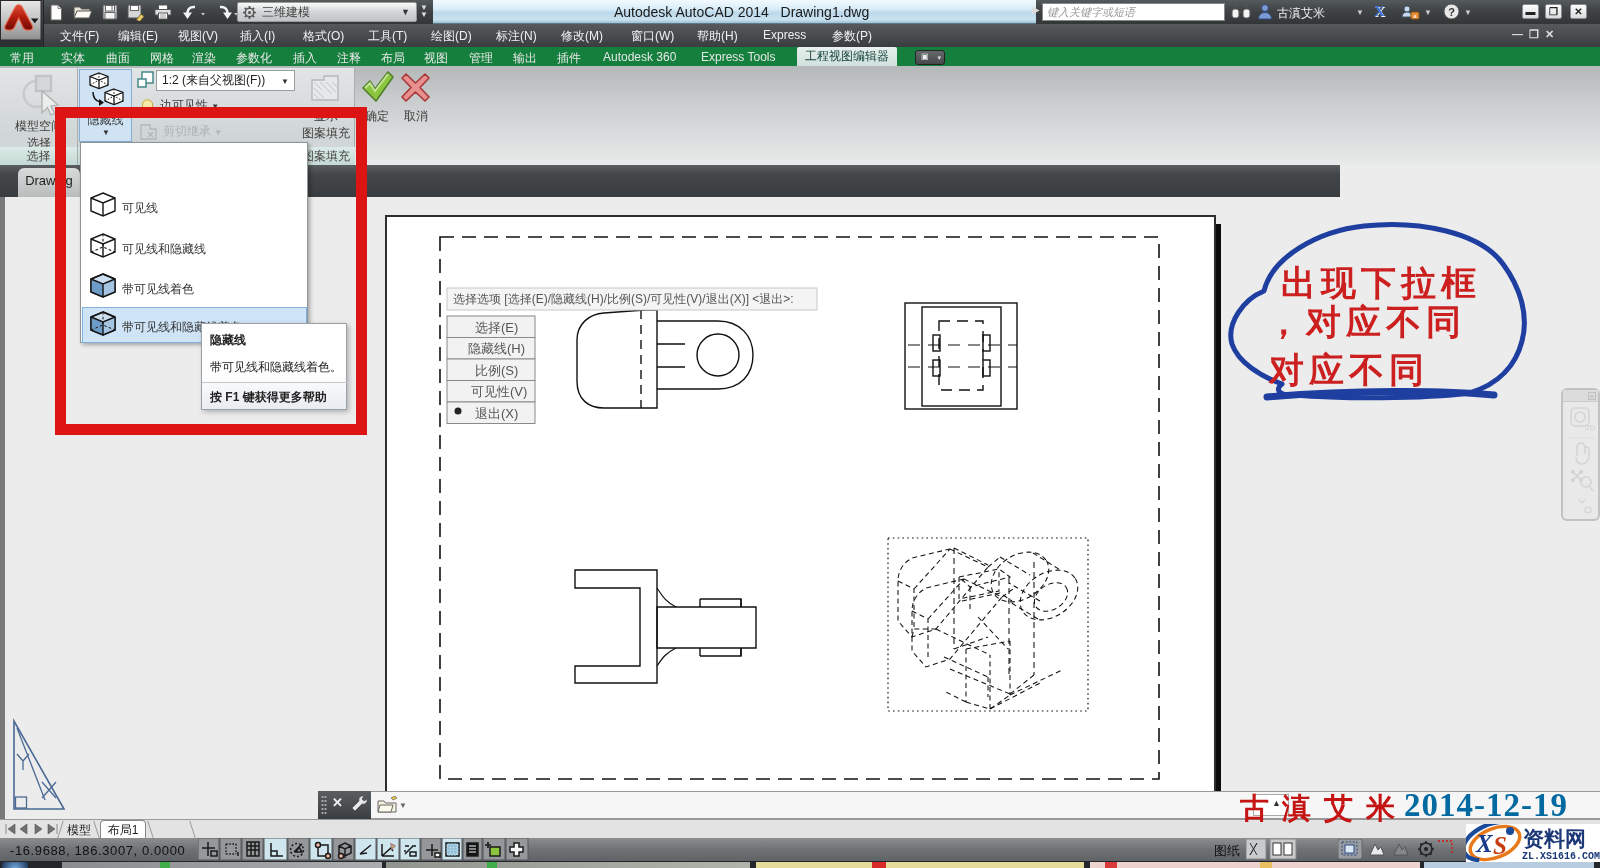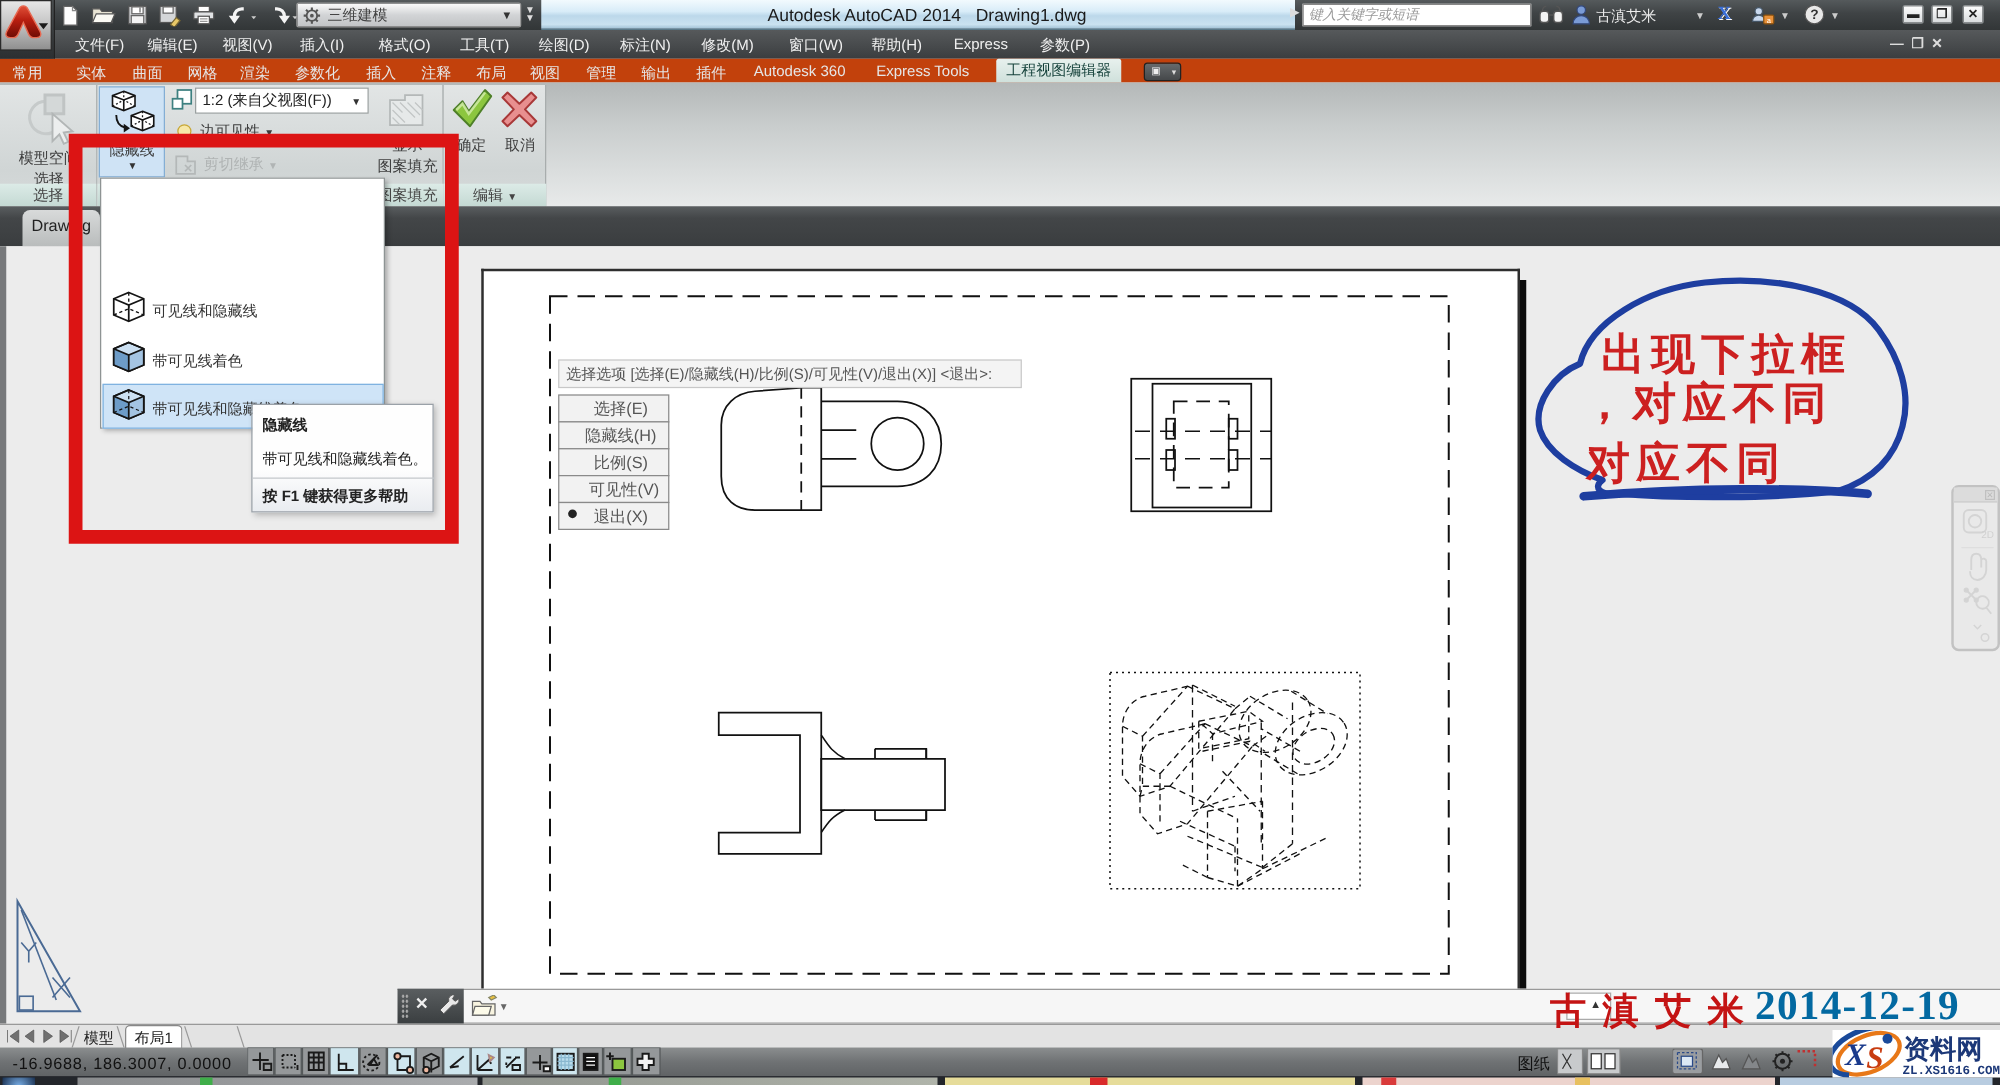--- a/index.html
+++ b/index.html
@@ -19,40 +19,40 @@
   #searchbox { left:1042px; top:3px; width:183px; height:18px; background:#fff;
     border:1px solid #888; color:#999; font-style:italic; font-size:11px; line-height:16px; padding-left:4px;}
   .winbtn { top:4px; width:17px; height:15px; background:linear-gradient(180deg,#fdfdfd,#d8dbdd);
     border:1px solid #8a8e90; border-radius:2px; color:#222; font-size:10px; line-height:13px;
     text-align:center; font-weight:bold;}
   
   #menubar { left:0; top:24px; width:1600px; height:23px;
     background:linear-gradient(180deg,#56595b,#46494b 60%,#3a3d3f); color:#f0f0f0; font-size:12px; }
   #menubar .mi { position:absolute; top:4px; }
   
-  #tabrow { left:0; top:47px; width:1600px; height:19px; background:#c2410c;
+  #tabrow { left:0; top:47px; width:1600px; height:19px; background:#15803d;
     color:#e6e6e6; font-size:12px; border-bottom:0px;padding-left:11px; }
   #tabrow .rt { position:absolute; top:3px; }
   #activetab { position:absolute; left:797px; top:0px; width:100px; height:19px;
     background:linear-gradient(180deg,#e8f1ee,#cfe0db); color:#123f38; text-align:center;
     line-height:19px; font-size:12px; border-radius:2px 2px 0 0;}
   
   #ribbon { left:0; top:66px; width:1600px; height:99px;
     background:linear-gradient(180deg,#b4b8b8 0%,#c9cdcd 35%,#dcdfdf 75%,#e8eaea 100%); }
   .panel { position:absolute; top:2px; height:97px;
     background:linear-gradient(180deg,#e2e5e5,#d0d5d5 70%,#d6dada); border-right:1px solid #a8adad; }
   .plabel { position:absolute; left:0; bottom:0; width:100%; height:18px;
     background:linear-gradient(180deg,#dcebe7,#c4d9d3); font-size:12px; color:#444;
     text-align:center; line-height:18px; }
   .gray { color:#a9adad; }
   .btntext { font-size:12px; color:#3c3c3c; text-align:center; }
   #hidbtn { position:absolute; left:79px; top:3px; width:53px; height:73px;
     background:#cfe3f5; border:1px solid #84aed4; }
   
-  #docstrip { left:0; top:165px; width:1600px; height:32px;
+  #docstrip { left:0; top:165px; width:1340px; height:32px;
     background:linear-gradient(180deg,#5a5e60,#434648 30%,#3a3d3f); }
   #doctab { position:absolute; left:18px; top:3px; width:62px; height:29px;
     background:linear-gradient(180deg,#d8dada,#b9bcbc); border-radius:6px 6px 0 0;
     color:#222; font-size:13px; text-align:center; line-height:26px; }
   
   #canvas { left:0; top:197px; width:1600px; height:622px; background:#ececec; }
   #leftstrip { position:absolute; left:0; top:0; width:5px; height:622px; background:#77797b; }
   #paper { position:absolute; left:385px; top:18px; width:831px; height:576px;
     background:#fff; border:2px solid #2e2e2e; border-bottom:0; }
   #papershadow { position:absolute; left:1216px; top:27px; width:5px; height:567px; background:#0c0c0c; }
@@ -292,23 +292,20 @@
     <path d="M9 9l5 5M14 9l-5 5" stroke="#b4b8b8" stroke-width="1.4"></path>
   </svg>
   <div style="position:absolute;left:163px;top:57px;font-size:12px;color:#b0b4b4">剪切继承 <span style="font-size:8px">▼</span></div>
 
   <svg style="position:absolute;left:310px;top:8px" width="30" height="28" viewBox="0 0 30 28">
     <path d="M2 26V6h12v-4h14v24z" fill="#e6e9e9" stroke="#b4b8b8" stroke-width="1.4"></path>
     <path d="M4 8l8 8M4 14l10 10M4 20l6 6M10 8l12 12M16 8l10 10M22 8l6 6" stroke="#c2c6c6"></path>
   </svg>
   <div class="btntext gray" style="position:absolute;left:298px;top:42px;width:56px">显示<br>图案填充</div>
 
-  <div class="panel" style="left:355px;width:82px">
-    <div class="plabel" style="width:82px">编辑 <span style="font-size:8px">▼</span></div>
-  </div>
   <svg style="position:absolute;left:360px;top:4px" width="34" height="34" viewBox="0 0 34 34">
     <path d="M3 18 L10 11 L15 19 L28 2 L33 7 L16 31 Z" fill="#8cc63f" stroke="#4e8028" stroke-width="1.6" stroke-linejoin="round"></path>
     <path d="M5 18 L10 13 L15 21 L28 4" fill="none" stroke="#d6efae" stroke-width="2" opacity=".8"></path>
   </svg>
   <div class="btntext" style="position:absolute;left:355px;top:42px;width:44px">确定</div>
   <svg style="position:absolute;left:399px;top:5px" width="33" height="32" viewBox="0 0 33 32">
     <path d="M3 7 L7 3 L16.5 12 L26 3 L30 7 L21 16.5 L30 26 L26 30 L16.5 21 L7 30 L3 26 L12 16.5 Z" fill="#e88f8f" stroke="#a83838" stroke-width="1.6" stroke-linejoin="round"></path>
   </svg>
   <div class="btntext" style="position:absolute;left:394px;top:42px;width:44px">取消</div>
 </div>
@@ -563,20 +560,29 @@
     <ellipse cx="29" cy="19" rx="26" ry="14.5" fill="none" stroke="#e87818" stroke-width="3.4" transform="rotate(-22 29 19)"></ellipse>
     <path d="M46 3.2 A 26 14.5 0 0 0 8 29" fill="none" stroke="#1a4a9a" stroke-width="4.2" transform="rotate(-22 29 19)"></path>
     <text x="10" y="28" font-size="25" font-style="italic" font-weight="bold" fill="#1a3a8c" font-family="Liberation Serif">X</text>
     <text x="27" y="30" font-size="25" font-style="italic" font-weight="bold" fill="#c83c10" font-family="Liberation Serif">S</text>
     <circle cx="44" cy="7" r="4" fill="#1a4a9a"></circle>
     <text x="57" y="22" font-size="21" font-weight="bold" fill="#1c3878" font-family="Liberation Sans">资料网</text>
     <text x="56" y="35" font-size="10" font-weight="bold" fill="#1c3878" font-family="Liberation Mono">ZL.XS1616.COM</text>
   </svg>
 </div>
 <div class="abs" id="ddmenu">
+  <div class="ddrow" style="top:43px">
+    <svg style="position:absolute;left:6px;top:5px" width="30" height="30" viewBox="0 0 30 30">
+      <g fill="#fff" stroke="#151515" stroke-width="1.4">
+        <path d="M15 2 L27 7 L27 20 L15 25 L3 20 L3 7 Z"></path>
+          <path d="M3 7 L15 12 L27 7 M15 12 L15 25" fill="none"></path>
+      </g>
+    </svg>
+    <span class="txt">可见线</span>
+  </div>
   <div class="ddrow" style="top:124px">
     <svg style="position:absolute;left:6px;top:5px" width="30" height="30" viewBox="0 0 30 30">
       <path d="M15 2 L27 7 L27 20 L15 25 L3 20 L3 7 Z" fill="#cce0f2" stroke="#151515" stroke-width="1.4"></path>
       <path d="M3 7 L15 12 L15 25 L3 20 Z" fill="#6d9cc8"></path>
       <path d="M15 12 L27 7 L27 20 L15 25 Z" fill="#a4c4e2"></path>
       <path d="M15 2 L27 7 L27 20 L15 25 L3 20 L3 7 Z" fill="none" stroke="#151515" stroke-width="1.4"></path>
       <path d="M3 7 L15 12 L27 7 M15 12 L15 25" fill="none" stroke="#151515" stroke-width="1.4"></path>
     </svg>
     <span class="txt">带可见线着色</span>
   </div>

